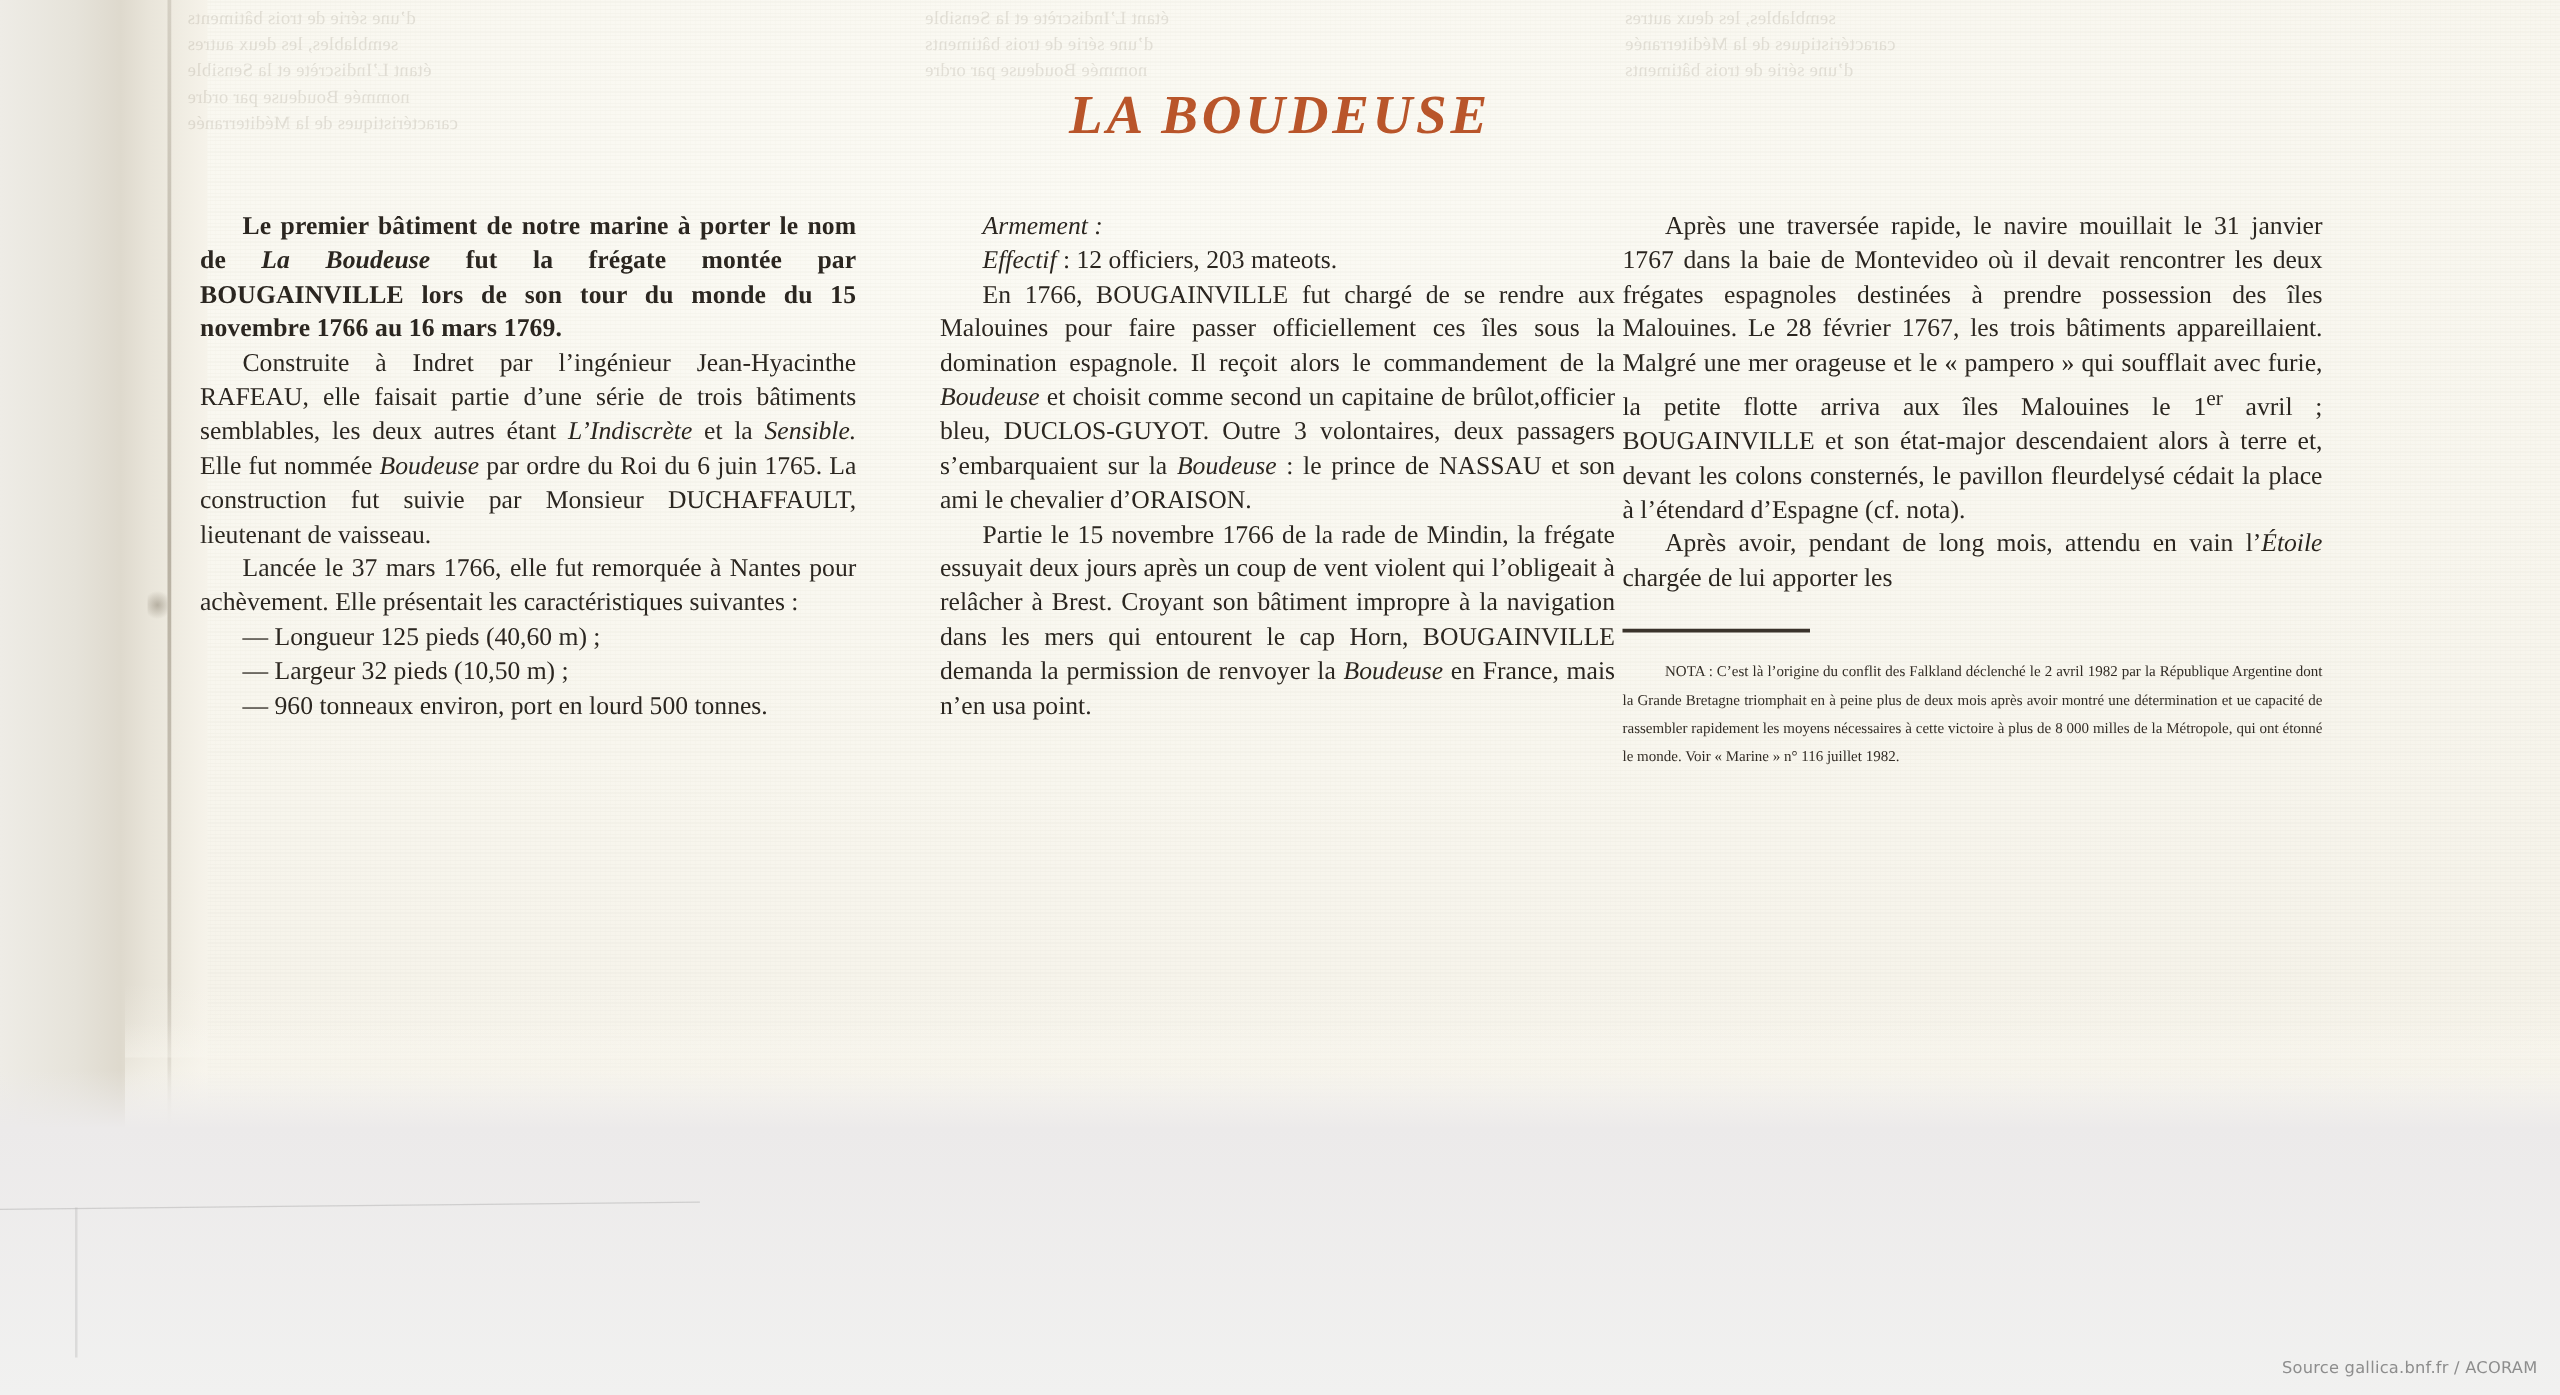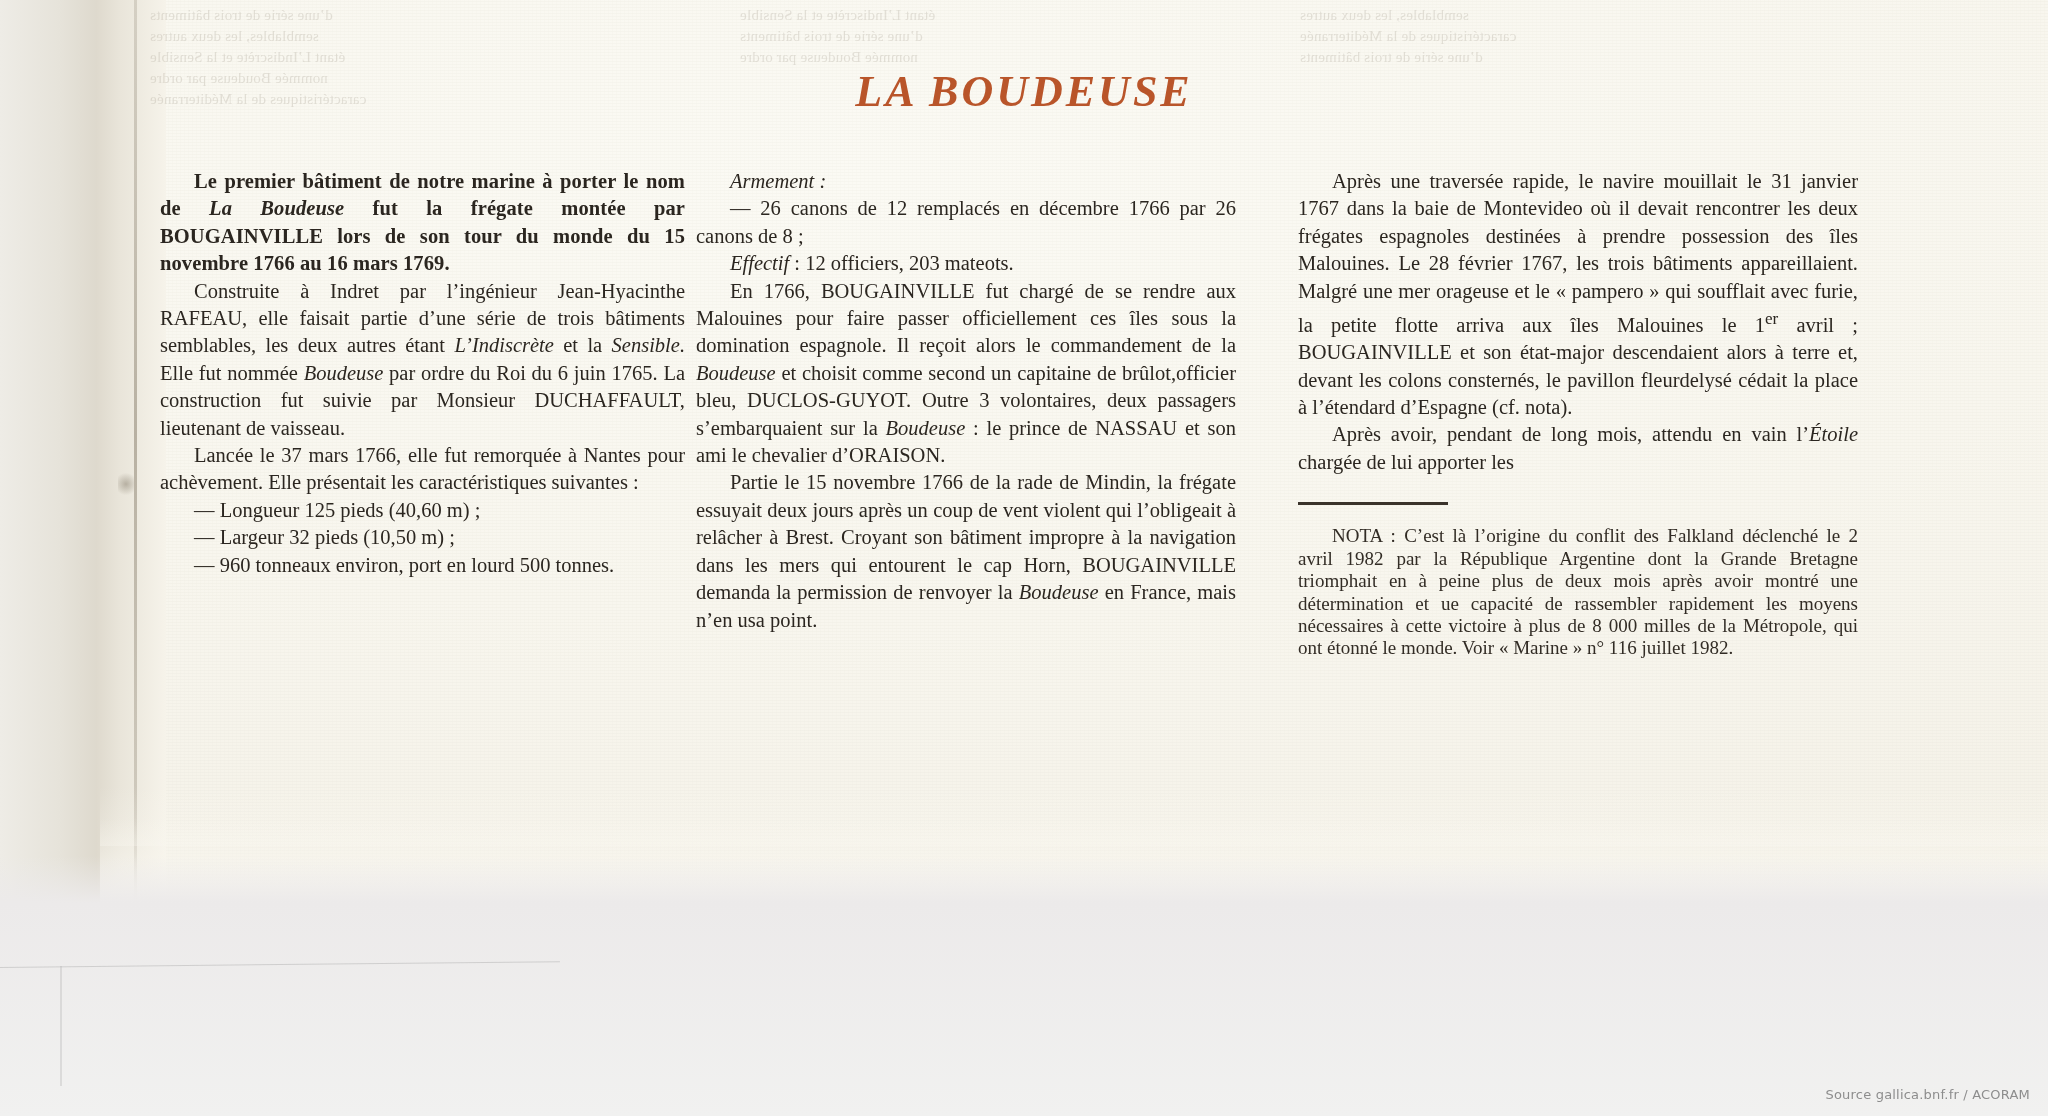--- a/index.html
+++ b/index.html
@@ -88,35 +88,35 @@
 
   .cols { position:absolute; left:0; top:168px; width:1752px; height:700px; }
   .col {
     position:absolute; top:0;
     font-size:20.5px; line-height:27.4px;
     color:#2b2620;
     text-align:justify;
     font-family:"Liberation Serif", serif;
   }
   #col1 { left:160px; width:525px; }
-  #col2 { left:696px; width:540px;font-family:Liberation Serif, serif; }
+  #col2 { left:752px; width:540px;font-family:Liberation Serif, serif; }
   #col3 { left:1298px; width:560px; }
 
   .col p { text-indent:34px; margin:0; }
   .lead { font-weight:bold; letter-spacing:.1px; }
   .lead .it { font-style:italic; font-weight:bold; }
   .it { font-style:italic; }
   .spec { text-indent:22px; }
   .dash-item { text-indent:22px; }
 
   .nota-rule {
     width:150px; height:3px; background:#3a332b; margin:26px 0 20px 0;
   }
   .nota {
-    font-size:19px; line-height:22.4px; text-align:justify; text-indent:30px;
+    font-size:12px; line-height:22.4px; text-align:justify; text-indent:30px;
     color:#322c25;
   }
 
   
   .fade-mask {
     position:absolute; left:100px; top:818px; width:1948px; height:150px;
     background:linear-gradient(180deg, rgba(249,247,240,0) 0%, rgba(249,247,240,.55) 30%, rgba(250,248,242,.94) 62%, #faf8f2 100%);
     pointer-events:none;
   }
   .fade-mask-soft {
@@ -178,21 +178,20 @@
 
       <p>Lancée le 37 mars 1766, elle fut remorquée à Nantes pour achèvement. Elle présentait les caractéristiques suivantes :</p>
 
       <p class="dash-item">— Longueur 125 pieds (40,60 m)  ;</p>
       <p class="dash-item">— Largeur 32 pieds (10,50 m) ;</p>
       <p class="dash-item">— 960 tonneaux environ, port en lourd 500 tonnes.</p>
     </div>
 
     <div class="col" id="col2">
       <p class="spec it">Armement :</p>
-      <p class="dash-item">— 26 canons de 12 remplacés en décembre 1766 par 26 canons de 8 ;</p>
       <p class="spec"><span class="it">Effectif</span><span> : 12 officiers, 203 mateots.</span></p>
 
       <p><span>En 1766, BOUGAINVILLE fut chargé de se rendre aux Malouines pour faire passer officiellement ces îles sous la domination espagnole. Il reçoit alors le commandement de la </span><span class="it">Boudeuse</span><span> et choisit comme second un capitaine de brûlot,officier bleu, DUCLOS-GUYOT. Outre 3 volontaires, deux passagers s’embarquaient sur la </span><span class="it">Boudeuse</span><span> : le prince de NASSAU et son ami le chevalier d’ORAISON.</span></p>
 
       <p><span>Partie le 15 novembre 1766 de la rade de Mindin, la frégate essuyait deux jours après un coup de vent violent qui l’obligeait à relâcher à Brest. Croyant son bâtiment impropre à la navigation dans les mers qui entourent le cap Horn, BOUGAINVILLE demanda la permission de renvoyer la </span><span class="it">Boudeuse</span><span> en France, mais n’en usa point.</span></p>
     </div>
 
     <div class="col" id="col3">
       <p><span>Après une traversée rapide, le navire mouillait le 31 janvier 1767 dans la baie de Montevideo où il devait rencontrer les deux frégates espagnoles destinées à prendre possession des îles Malouines. Le 28 février 1767, les trois bâtiments appareillaient. Malgré une mer orageuse et le « pampero » qui soufflait avec furie, la petite flotte arriva aux îles Malouines le 1</span><sup>er</sup><span> avril ; BOUGAINVILLE et son état-major descendaient alors à terre et, devant les colons consternés, le pavillon fleurdelysé cédait la place à l’étendard d’Espagne (cf. nota).</span></p>
 

